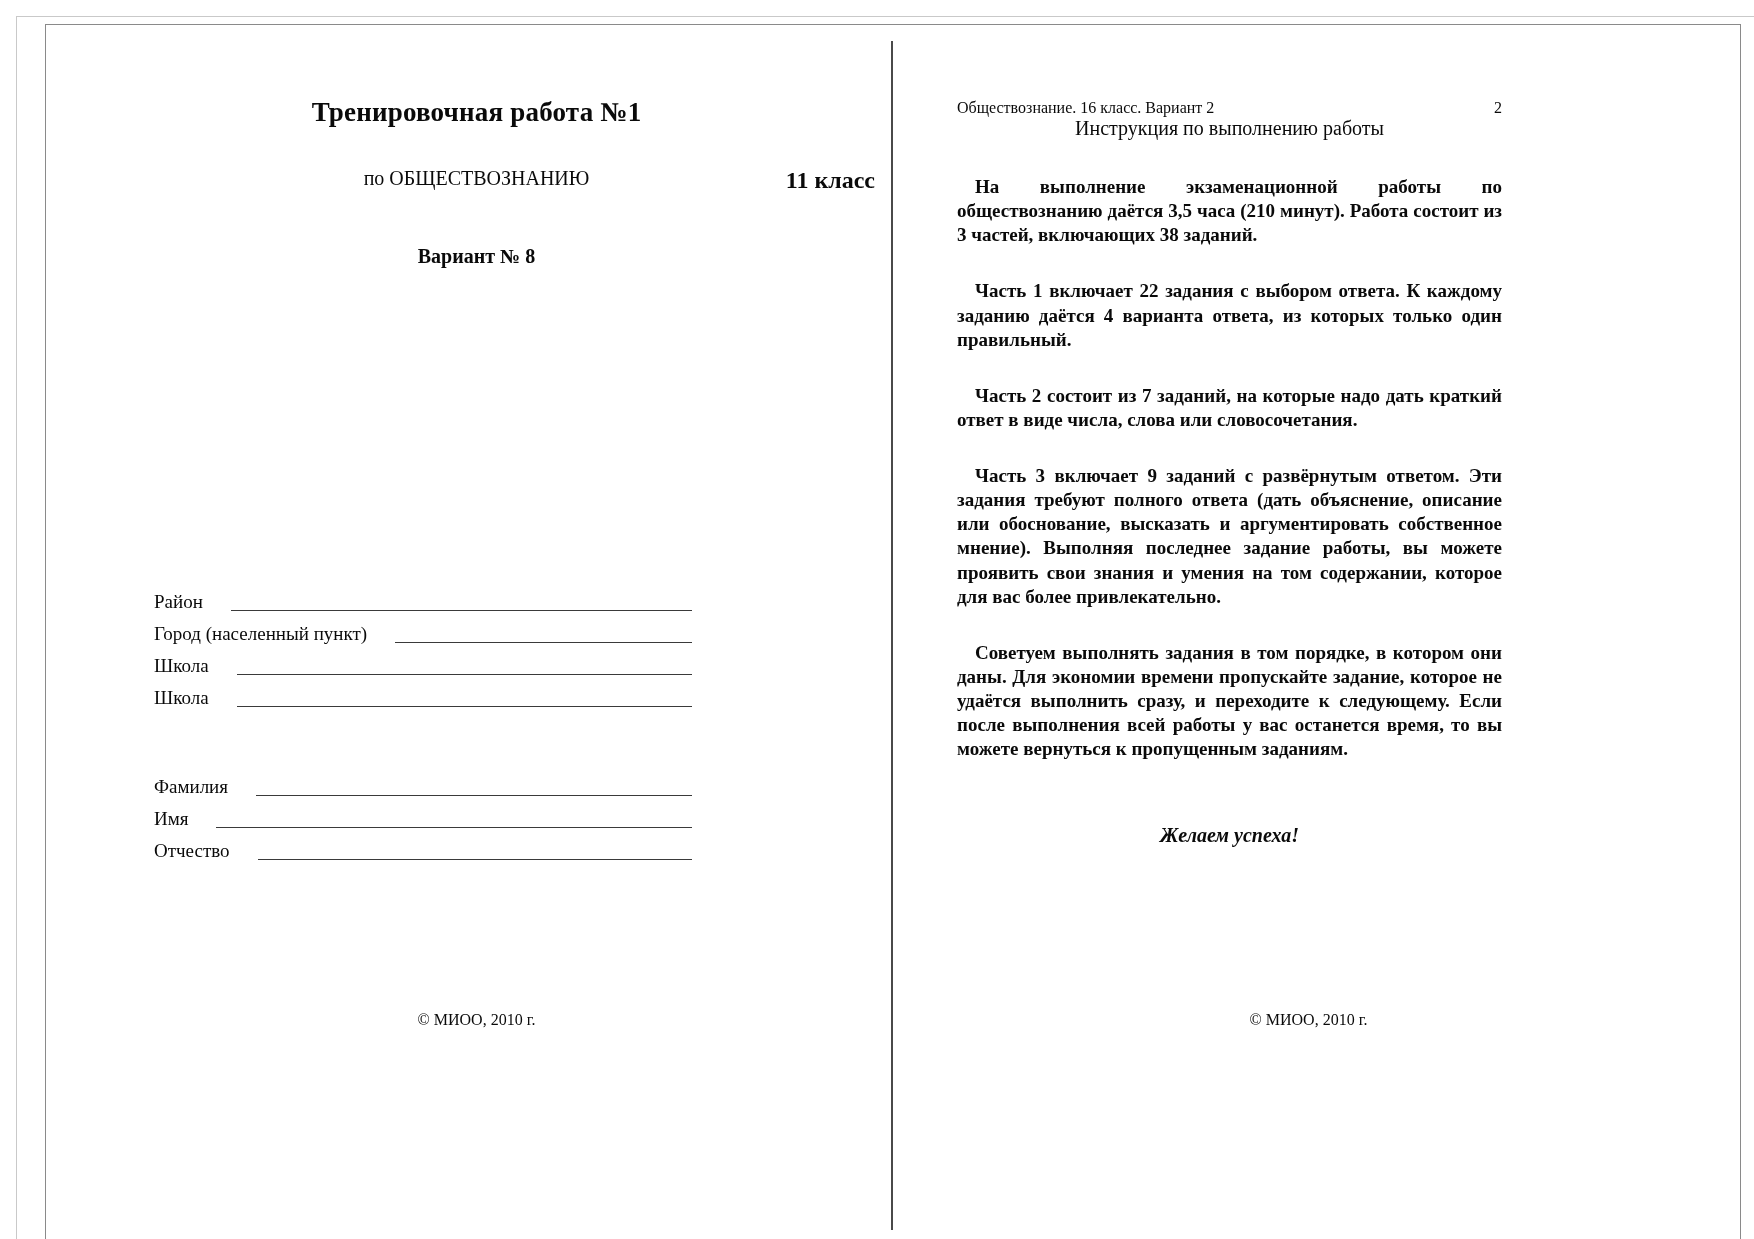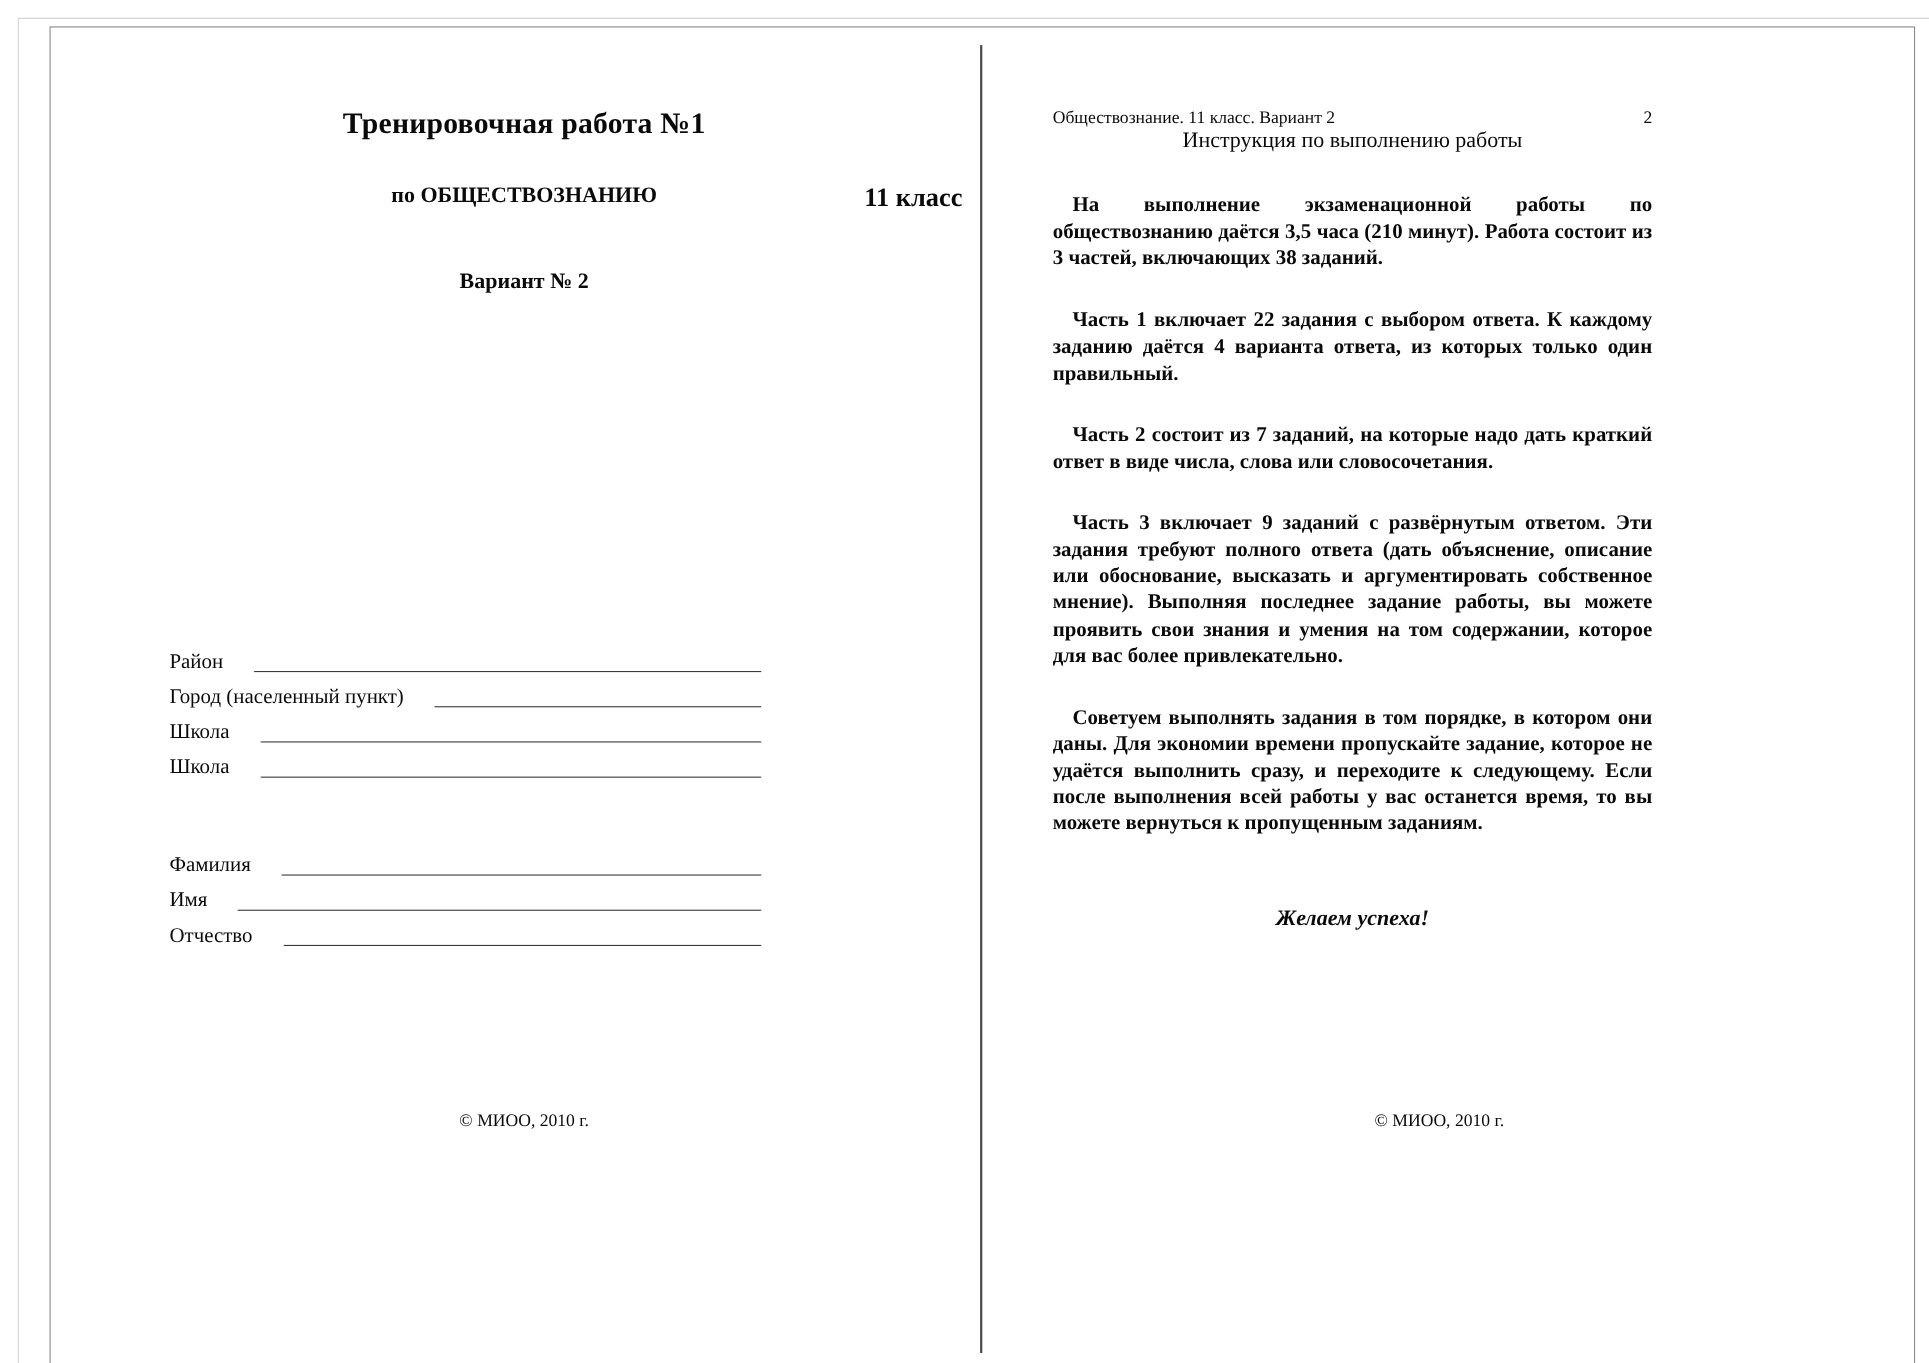--- a/index.html
+++ b/index.html
@@ -41,21 +41,21 @@
     text-align: center;
   }
   .work-title {
     font-size: 27px;
     font-weight: bold;
     letter-spacing: 0.2px;
   }
   .work-subject {
     margin-top: 7px;
     font-size: 20px;
-    font-weight: bold;
+    font-weight: normal;
   }
   .grade-line {
     position: absolute;
     top: 110px; left: 0; right: 0;
     text-align: right;
     font-size: 24px;
     font-weight: bold;
   }
   .variant-line {
     position: absolute;
@@ -139,21 +139,21 @@
 
     <div class="page page-left">
 
       <div class="title-block">
         <div class="work-title">Тренировочная работа №1</div>
         <div class="work-subject">по ОБЩЕСТВОЗНАНИЮ</div>
       </div>
 
       <div class="grade-line">11 класс</div>
 
-      <div class="variant-line">Вариант № 2</div>
+      <div class="variant-line">Вариант № 8</div>
 
       <div class="fields fields-group1">
         <div class="field-row">
           <span class="field-label">Район</span>
           <span class="field-line"></span>
         </div>
         <div class="field-row">
           <span class="field-label">Город (населенный пункт)</span>
           <span class="field-line"></span>
         </div>
@@ -181,21 +181,21 @@
           <span class="field-line"></span>
         </div>
       </div>
 
       <div class="page-footer">© МИОО, 2010 г.</div>
     </div>
 
     <div class="page page-right">
 
       <div class="running-head">
-        <span>Обществознание. 11 класс. Вариант 2</span>
+        <span>Обществознание. 16 класс. Вариант 2</span>
         <span>2</span>
       </div>
 
       <div class="instr-title">Инструкция по выполнению работы</div>
 
       <div class="instr-body">
         <p>На выполнение экзаменационной работы по обществознанию даётся 3,5 часа (210 минут). Работа состоит из 3 частей, включающих 38 заданий.</p>
         <p>Часть 1 включает 22 задания с выбором ответа. К каждому заданию даётся 4 варианта ответа, из которых только один правильный.</p>
         <p>Часть 2 состоит из 7 заданий, на которые надо дать краткий ответ в виде числа, слова или словосочетания.</p>
         <p>Часть 3 включает 9 заданий с развёрнутым ответом. Эти задания требуют полного ответа (дать объяснение, описание или обоснование, высказать и аргументировать собственное мнение). Выполняя последнее задание работы, вы можете проявить свои знания и умения на том содержании, которое для вас более привлекательно.</p>

